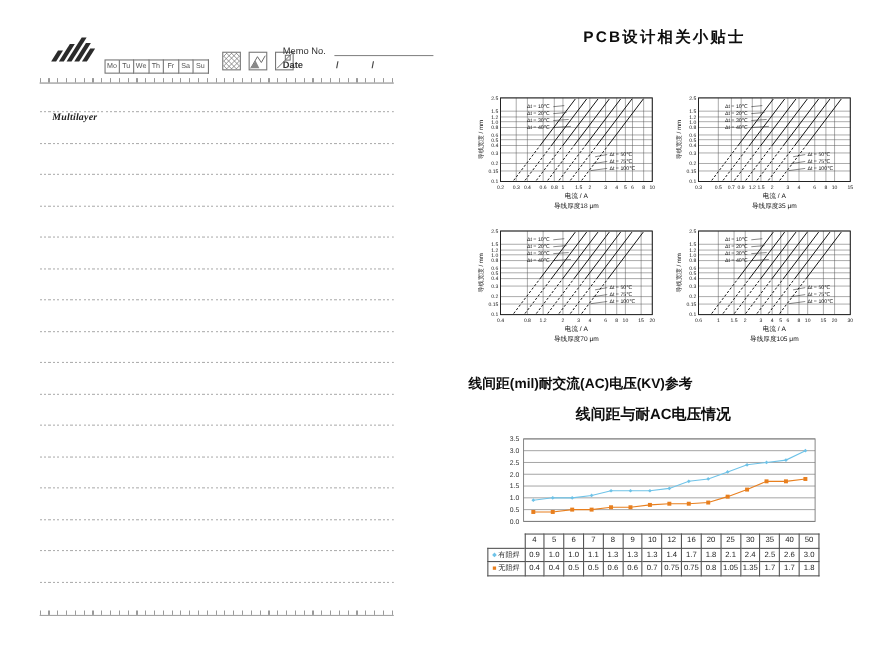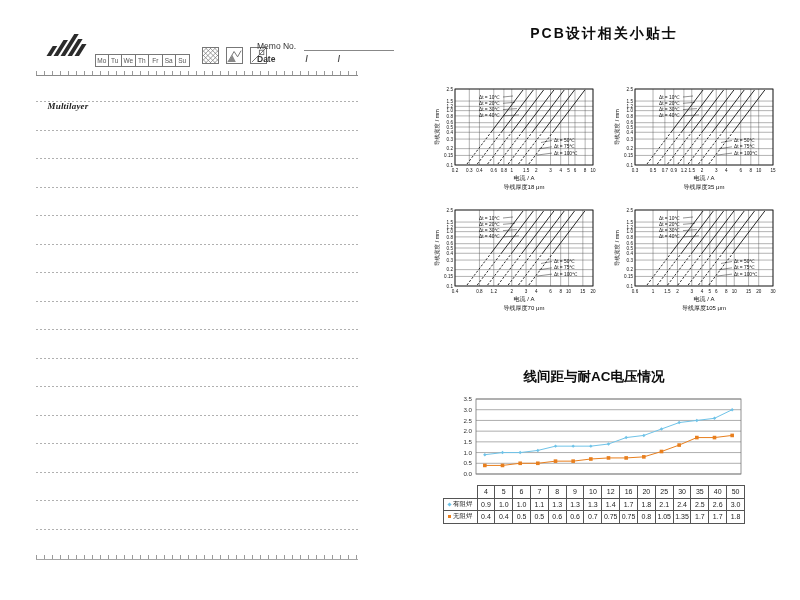--- a/index.html
+++ b/index.html
@@ -454,20 +454,21 @@
       <text x="46" y="32.4" font-size="4.8" fill="#111">Δt = 40℃</text>
       <line x1="70" y1="30.9" x2="86" y2="29.9" stroke="#111" stroke-width="0.45"></line>
       <text x="121" y="57" font-size="4.8" fill="#111">Δt =  50℃</text>
       <line x1="119" y1="55.5" x2="108" y2="57.5" stroke="#111" stroke-width="0.45"></line>
       <text x="121" y="63.3" font-size="4.8" fill="#111">Δt =  75℃</text>
       <line x1="119" y1="61.8" x2="106" y2="63.8" stroke="#111" stroke-width="0.45"></line>
       <text x="121" y="69.6" font-size="4.8" fill="#111">Δt = 100℃</text>
       <line x1="119" y1="68.1" x2="104" y2="70.1" stroke="#111" stroke-width="0.45"></line>
     </svg>
 
+  <div class="ac-title">线间距(mil)耐交流(AC)电压(KV)参考</div>
   <div class="volt-title">线间距与耐AC电压情况</div>
   <svg class="volt-chart" viewBox="0 0 308 90">
       <line x1="36" y1="81" x2="301" y2="81" stroke="#8a8a8a" stroke-width="0.7"></line>
       <text x="32" y="83.2" text-anchor="end" font-size="6.2" fill="#333">0.0</text>
       <line x1="36" y1="70.28571428571429" x2="301" y2="70.28571428571429" stroke="#8a8a8a" stroke-width="0.7"></line>
       <text x="32" y="72.4857142857143" text-anchor="end" font-size="6.2" fill="#333">0.5</text>
       <line x1="36" y1="59.57142857142857" x2="301" y2="59.57142857142857" stroke="#8a8a8a" stroke-width="0.7"></line>
       <text x="32" y="61.77142857142857" text-anchor="end" font-size="6.2" fill="#333">1.0</text>
       <line x1="36" y1="48.85714285714286" x2="301" y2="48.85714285714286" stroke="#8a8a8a" stroke-width="0.7"></line>
       <text x="32" y="51.057142857142864" text-anchor="end" font-size="6.2" fill="#333">1.5</text>

